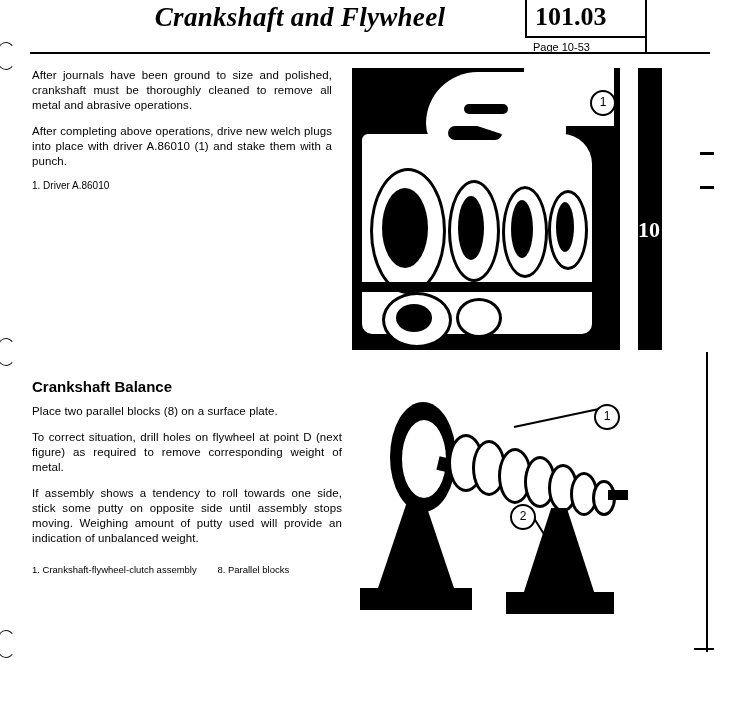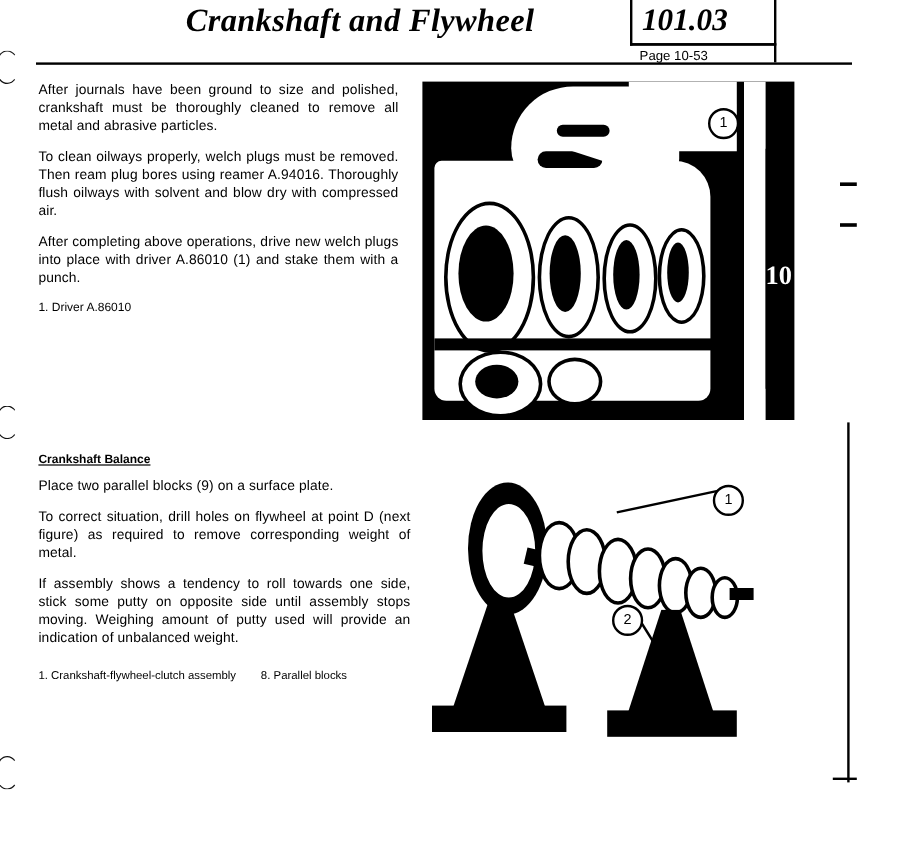--- a/index.html
+++ b/index.html
@@ -20,21 +20,21 @@
     font-size:27px;font-weight:bold;font-style:italic;
     font-family:"Liberation Serif", serif;
     text-align:center;letter-spacing:.3px;
   }
   .code-box{
     position:absolute;left:525px;top:0px;width:120px;height:36px;
     border:2px solid #000;border-top:none;border-right:none;
   }
   .code-box .code{
     position:absolute;left:8px;top:2px;
-    font-size:26px;font-weight:bold;font-style:italic;
+    font-size:26px;font-weight:bold;
     font-family:"Liberation Serif", serif;
   }
   .page-box{
     position:absolute;left:525px;top:36px;width:120px;height:20px;
     border-top:2px solid #000;
   }
   .page-box .pg{
     position:absolute;left:8px;top:3px;font-size:11px;
   }
   .hdr-rule{
@@ -62,21 +62,21 @@
   .edge-line2{position:absolute;left:694px;top:648px;width:20px;height:2px;background:#000;}
 
   
   .text-col{position:absolute;left:32px;top:68px;width:300px;}
   .para{
     font-size:11.5px;line-height:15px;text-align:justify;
     margin-bottom:11px;letter-spacing:.1px;
   }
   .caption{font-size:10px;margin-top:0;}
   .section-head{
-    font-size:10px;font-weight:bold;margin-bottom:9px;text-decoration:underline;
+    font-size:15px;font-weight:bold;margin-bottom:9px;
   }
   .text-col2{position:absolute;left:32px;top:378px;width:310px;}
   .cap-row{font-size:9.5px;margin-top:18px;}
   .cap-row span{margin-right:18px;}
 
   
   .figure{position:absolute;background:#000;overflow:hidden;}
   .fig1{left:352px;top:68px;width:310px;height:282px;}
   .fig2{left:352px;top:382px;width:310px;height:272px;background:#fff;}
 
@@ -160,22 +160,21 @@
     <div class="hdr-rule-short"></div>
   </div>
   <div class="hdr-rule"></div>
 
   <div class="edge-mark em1"></div>
   <div class="edge-mark em2"></div>
   <div class="edge-line"></div>
   <div class="edge-line2"></div>
 
   <div class="text-col">
-    <div class="para">After journals have been ground to size and polished, crankshaft must be thoroughly cleaned to remove all metal and abrasive particles.</div>
-    <div class="para">To clean oilways properly, welch plugs must be removed. Then ream plug bores using reamer A.94016. Thoroughly flush oilways with solvent and blow dry with compressed air.</div>
+    <div class="para">After journals have been ground to size and polished, crankshaft must be thoroughly cleaned to remove all metal and abrasive operations.</div>
     <div class="para">After completing above operations, drive new welch plugs into place with driver A.86010 (1) and stake them with a punch.</div>
     <div class="caption">1. Driver A.86010</div>
   </div>
 
   <div class="figure fig1">
 
     <div class="f1-block"></div>
 
     <div class="f1-journal" style="left:18px;top:100px;width:70px;height:120px;"></div>
     <div class="f1-shade" style="left:30px;top:120px;width:46px;height:80px;border-radius:50%;"></div>
@@ -207,21 +206,21 @@
       <div class="digits">10</div>
     </div>
 
     <div class="leader-w" style="left:222px;top:30px;width:0px;"></div>
     <div class="leader-w" style="left:150px;top:72px;width:92px;transform:rotate(-26deg);"></div>
     <div class="callout" style="left:238px;top:22px;">1</div>
   </div>
 
   <div class="text-col2">
     <div class="section-head">Crankshaft Balance</div>
-    <div class="para">Place two parallel blocks (9) on a surface plate.</div>
+    <div class="para">Place two parallel blocks (8) on a surface plate.</div>
     <div class="para">To correct situation, drill holes on flywheel at point D (next figure) as required to remove corresponding weight of metal.</div>
     <div class="para">If assembly shows a tendency to roll towards one side, stick some putty on opposite side until assembly stops moving. Weighing amount of putty used will provide an indication of unbalanced weight.</div>
     <div class="cap-row">
       <span>1. Crankshaft-flywheel-clutch assembly</span>
       <span>8. Parallel blocks</span>
     </div>
   </div>
 
   <div class="figure fig2">
 

